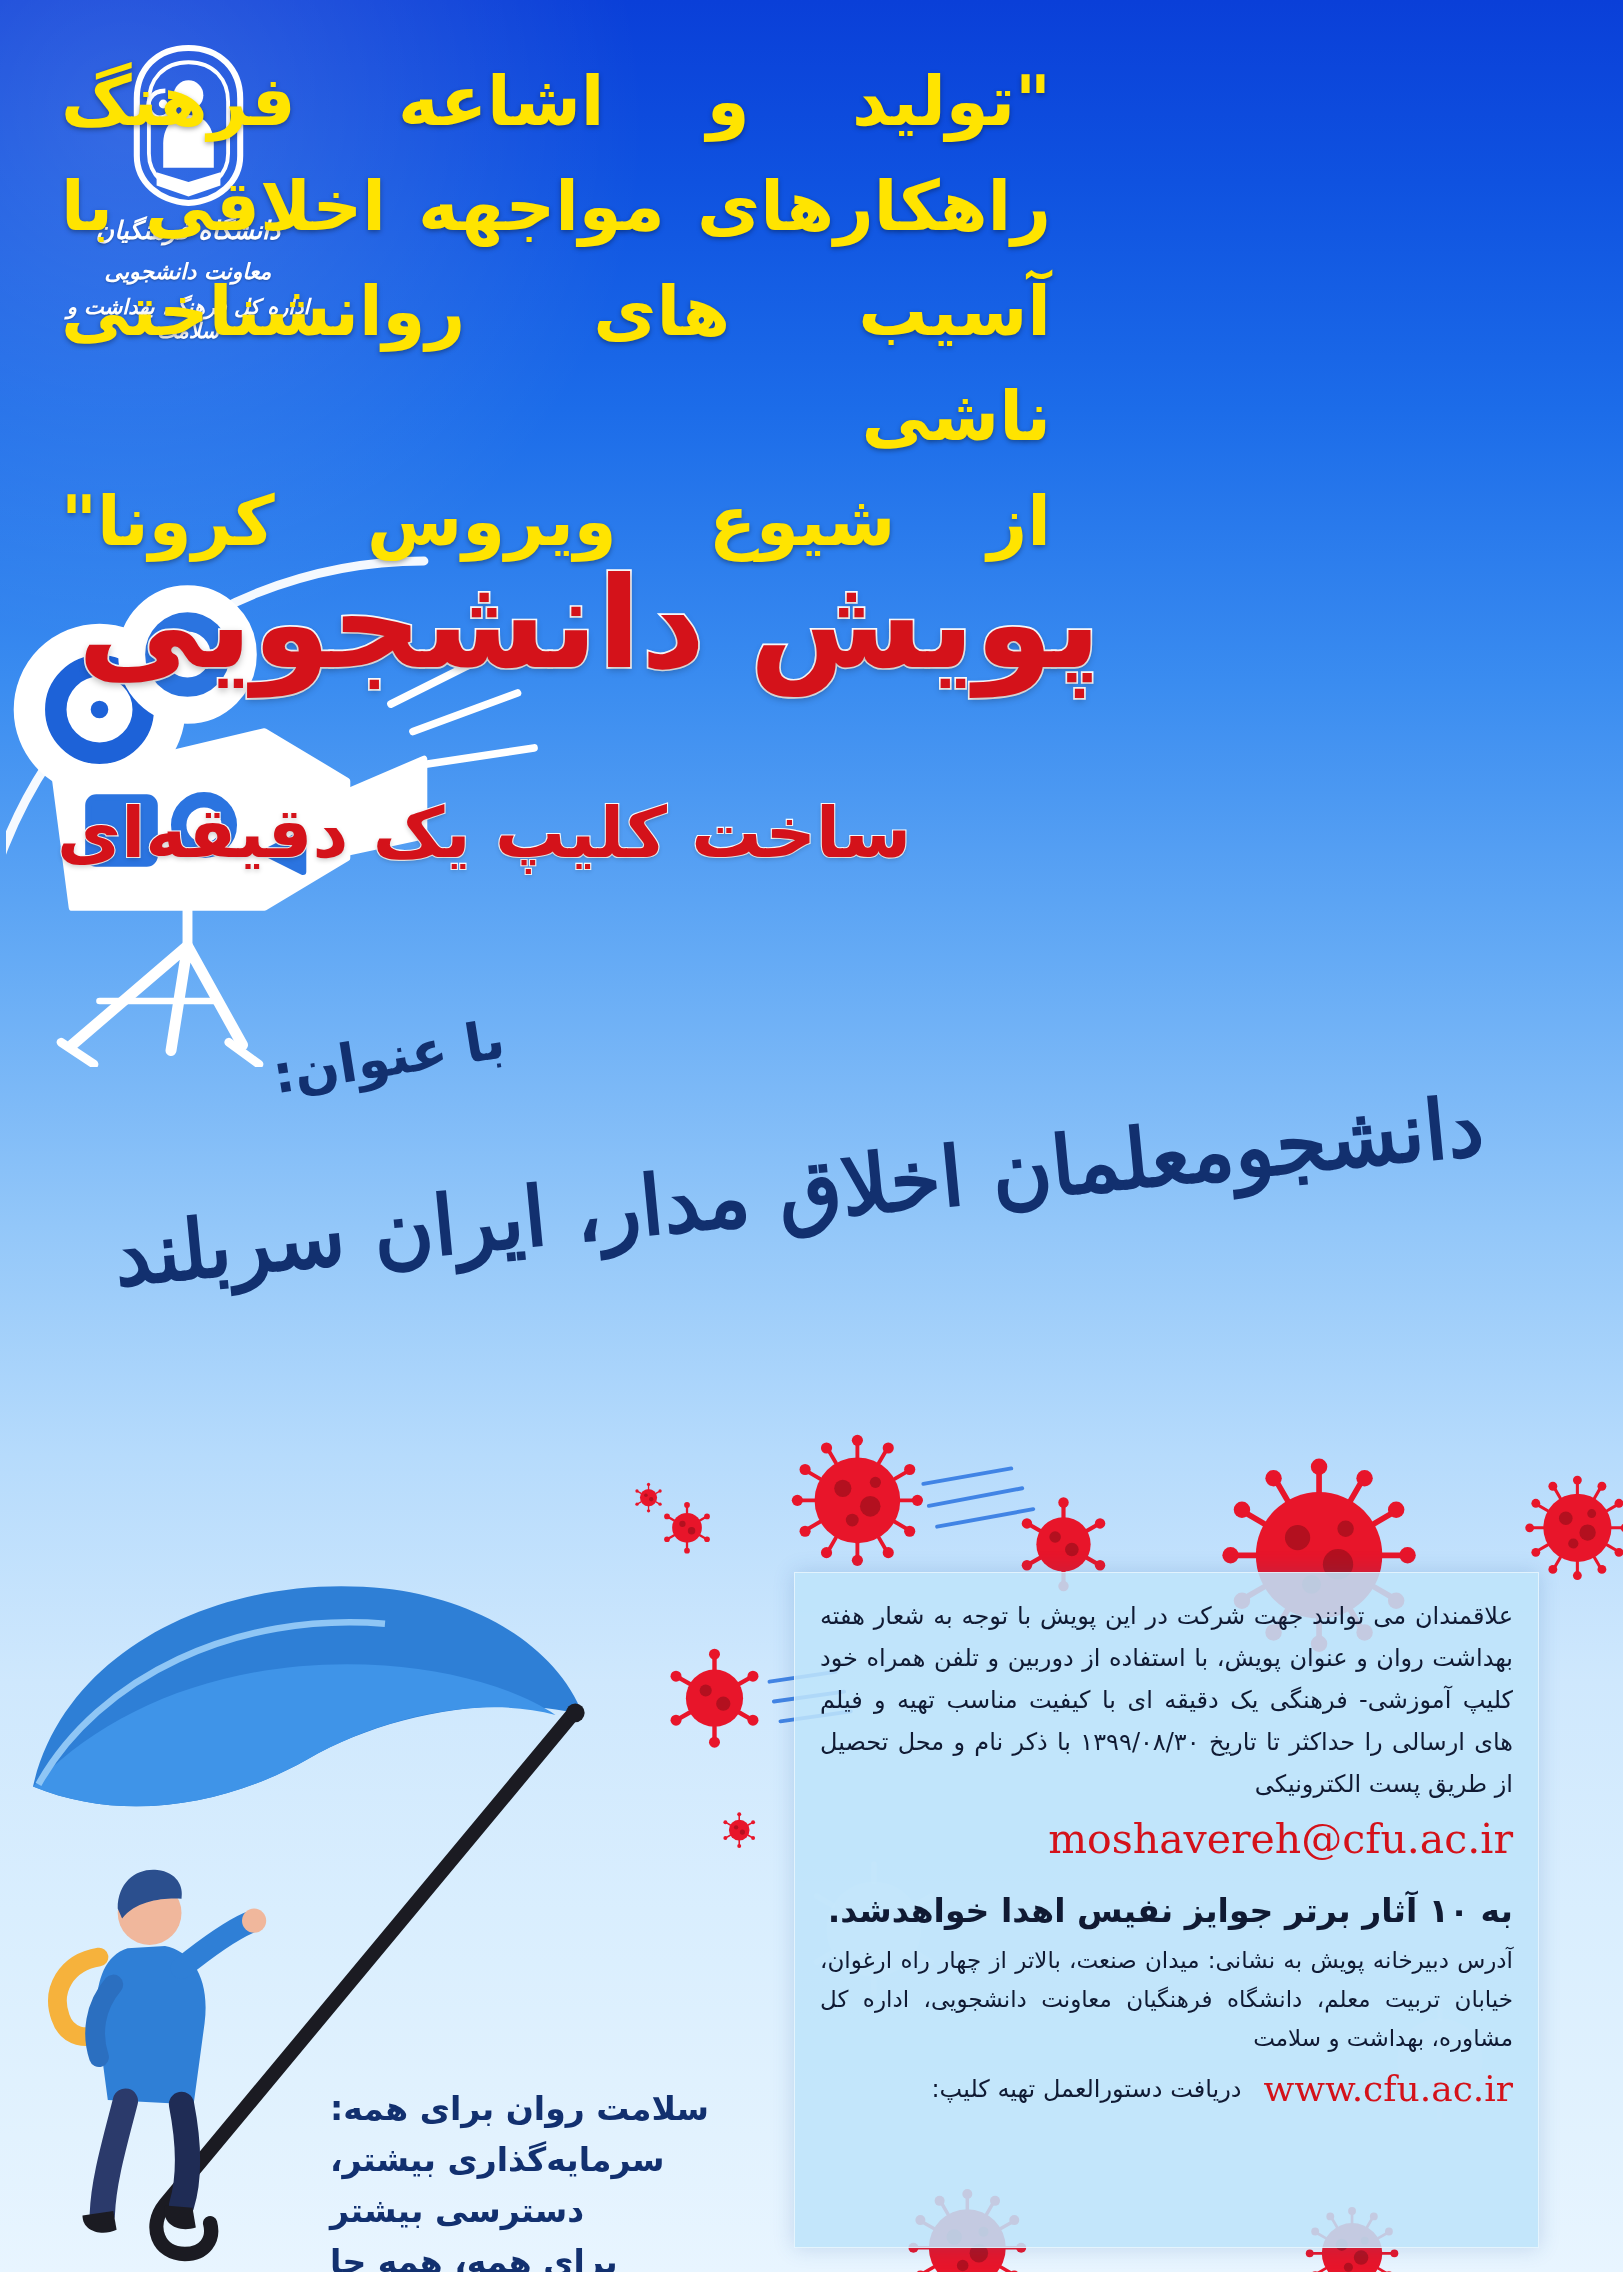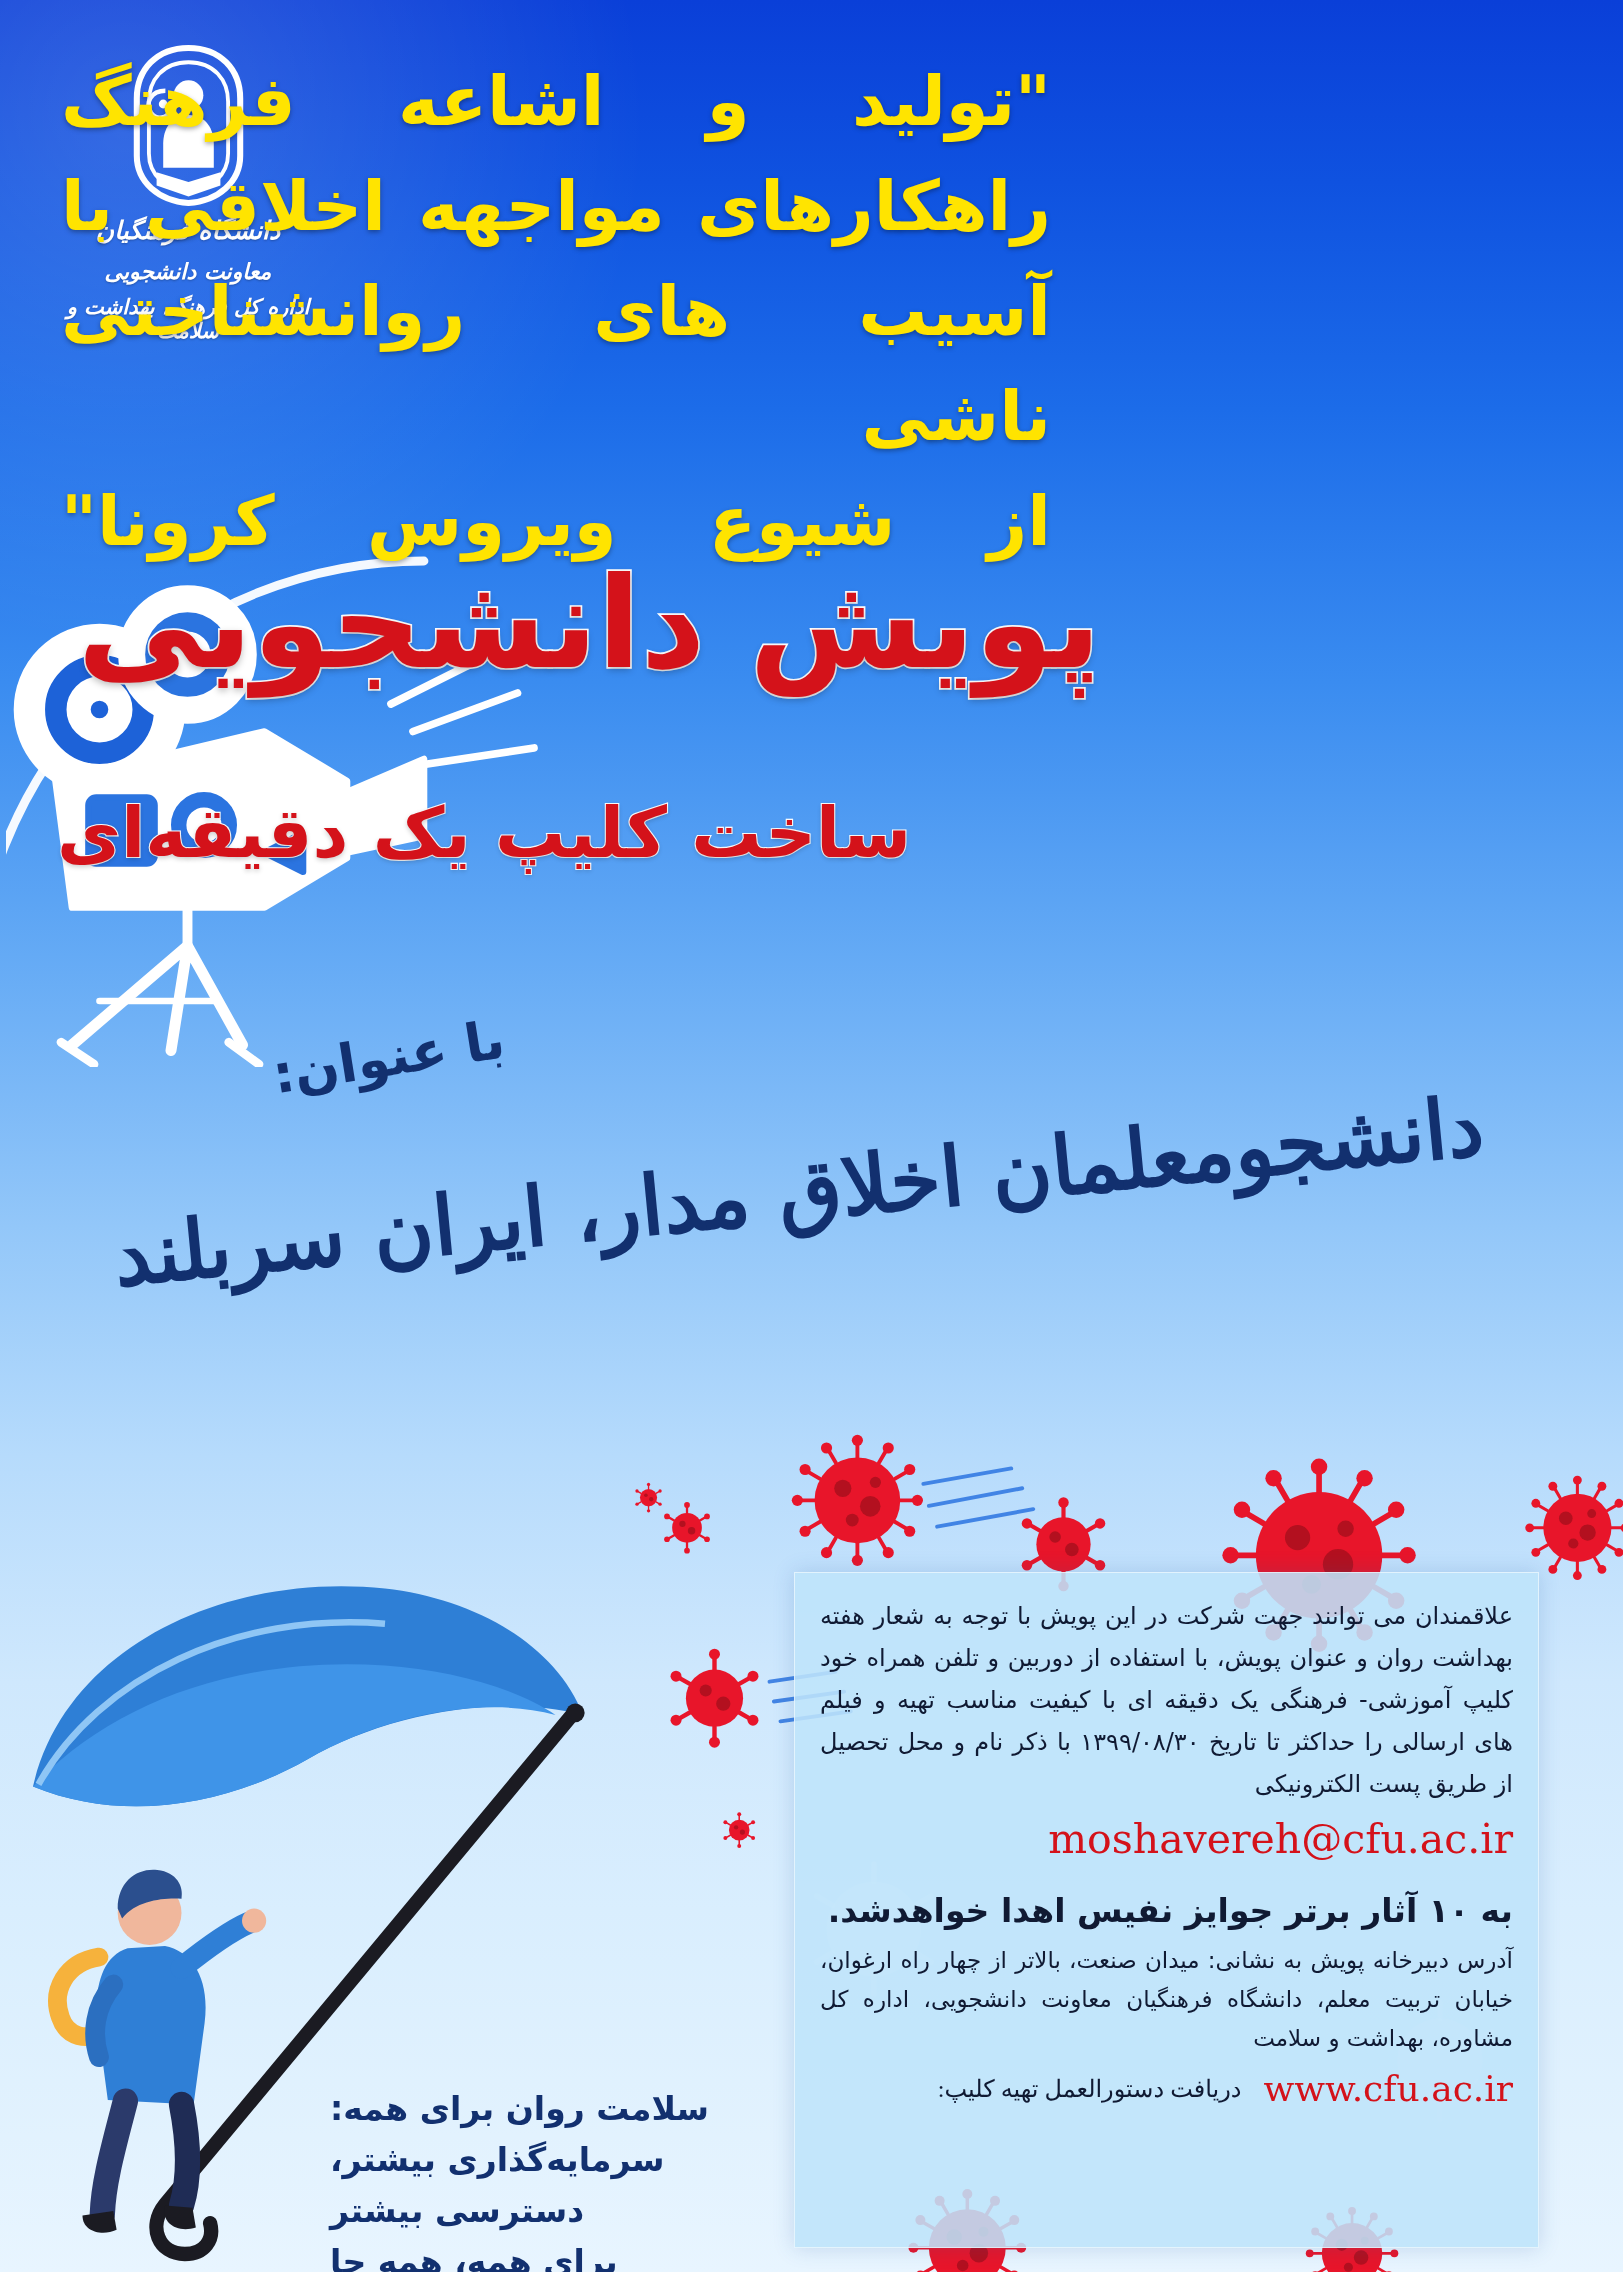--- a/index.html
+++ b/index.html
@@ -118,21 +118,21 @@
   }
   .info-prize{
     font-size:33px; color:#101a33; font-weight:bold; text-align:right; margin-top:28px;
   }
   .info-addr{
     font-size:23px; line-height:1.7; color:#101a33; text-align:justify; margin-top:11px;
   }
   .info-foot{
     margin-top:10px; display:flex; align-items:center; justify-content:flex-start; gap:22px;
   }
-  .info-foot .label{font-size:24px;color:#101a33;font-family:Liberation Serif, serif;}
+  .info-foot .label{font-size:24px;color:#101a33;}
   .info-foot .site{font-size:36px;color:#d4121a;font-family:"DejaVu Serif", serif;direction:ltr;}
 
   
   .health-slogan{
     position:absolute; left:330px; top:2083px; width:456px;
     direction:rtl; text-align:left;
     font-size:33px; font-weight:bold; color:#12306f; line-height:1.55;
   }
 
   

